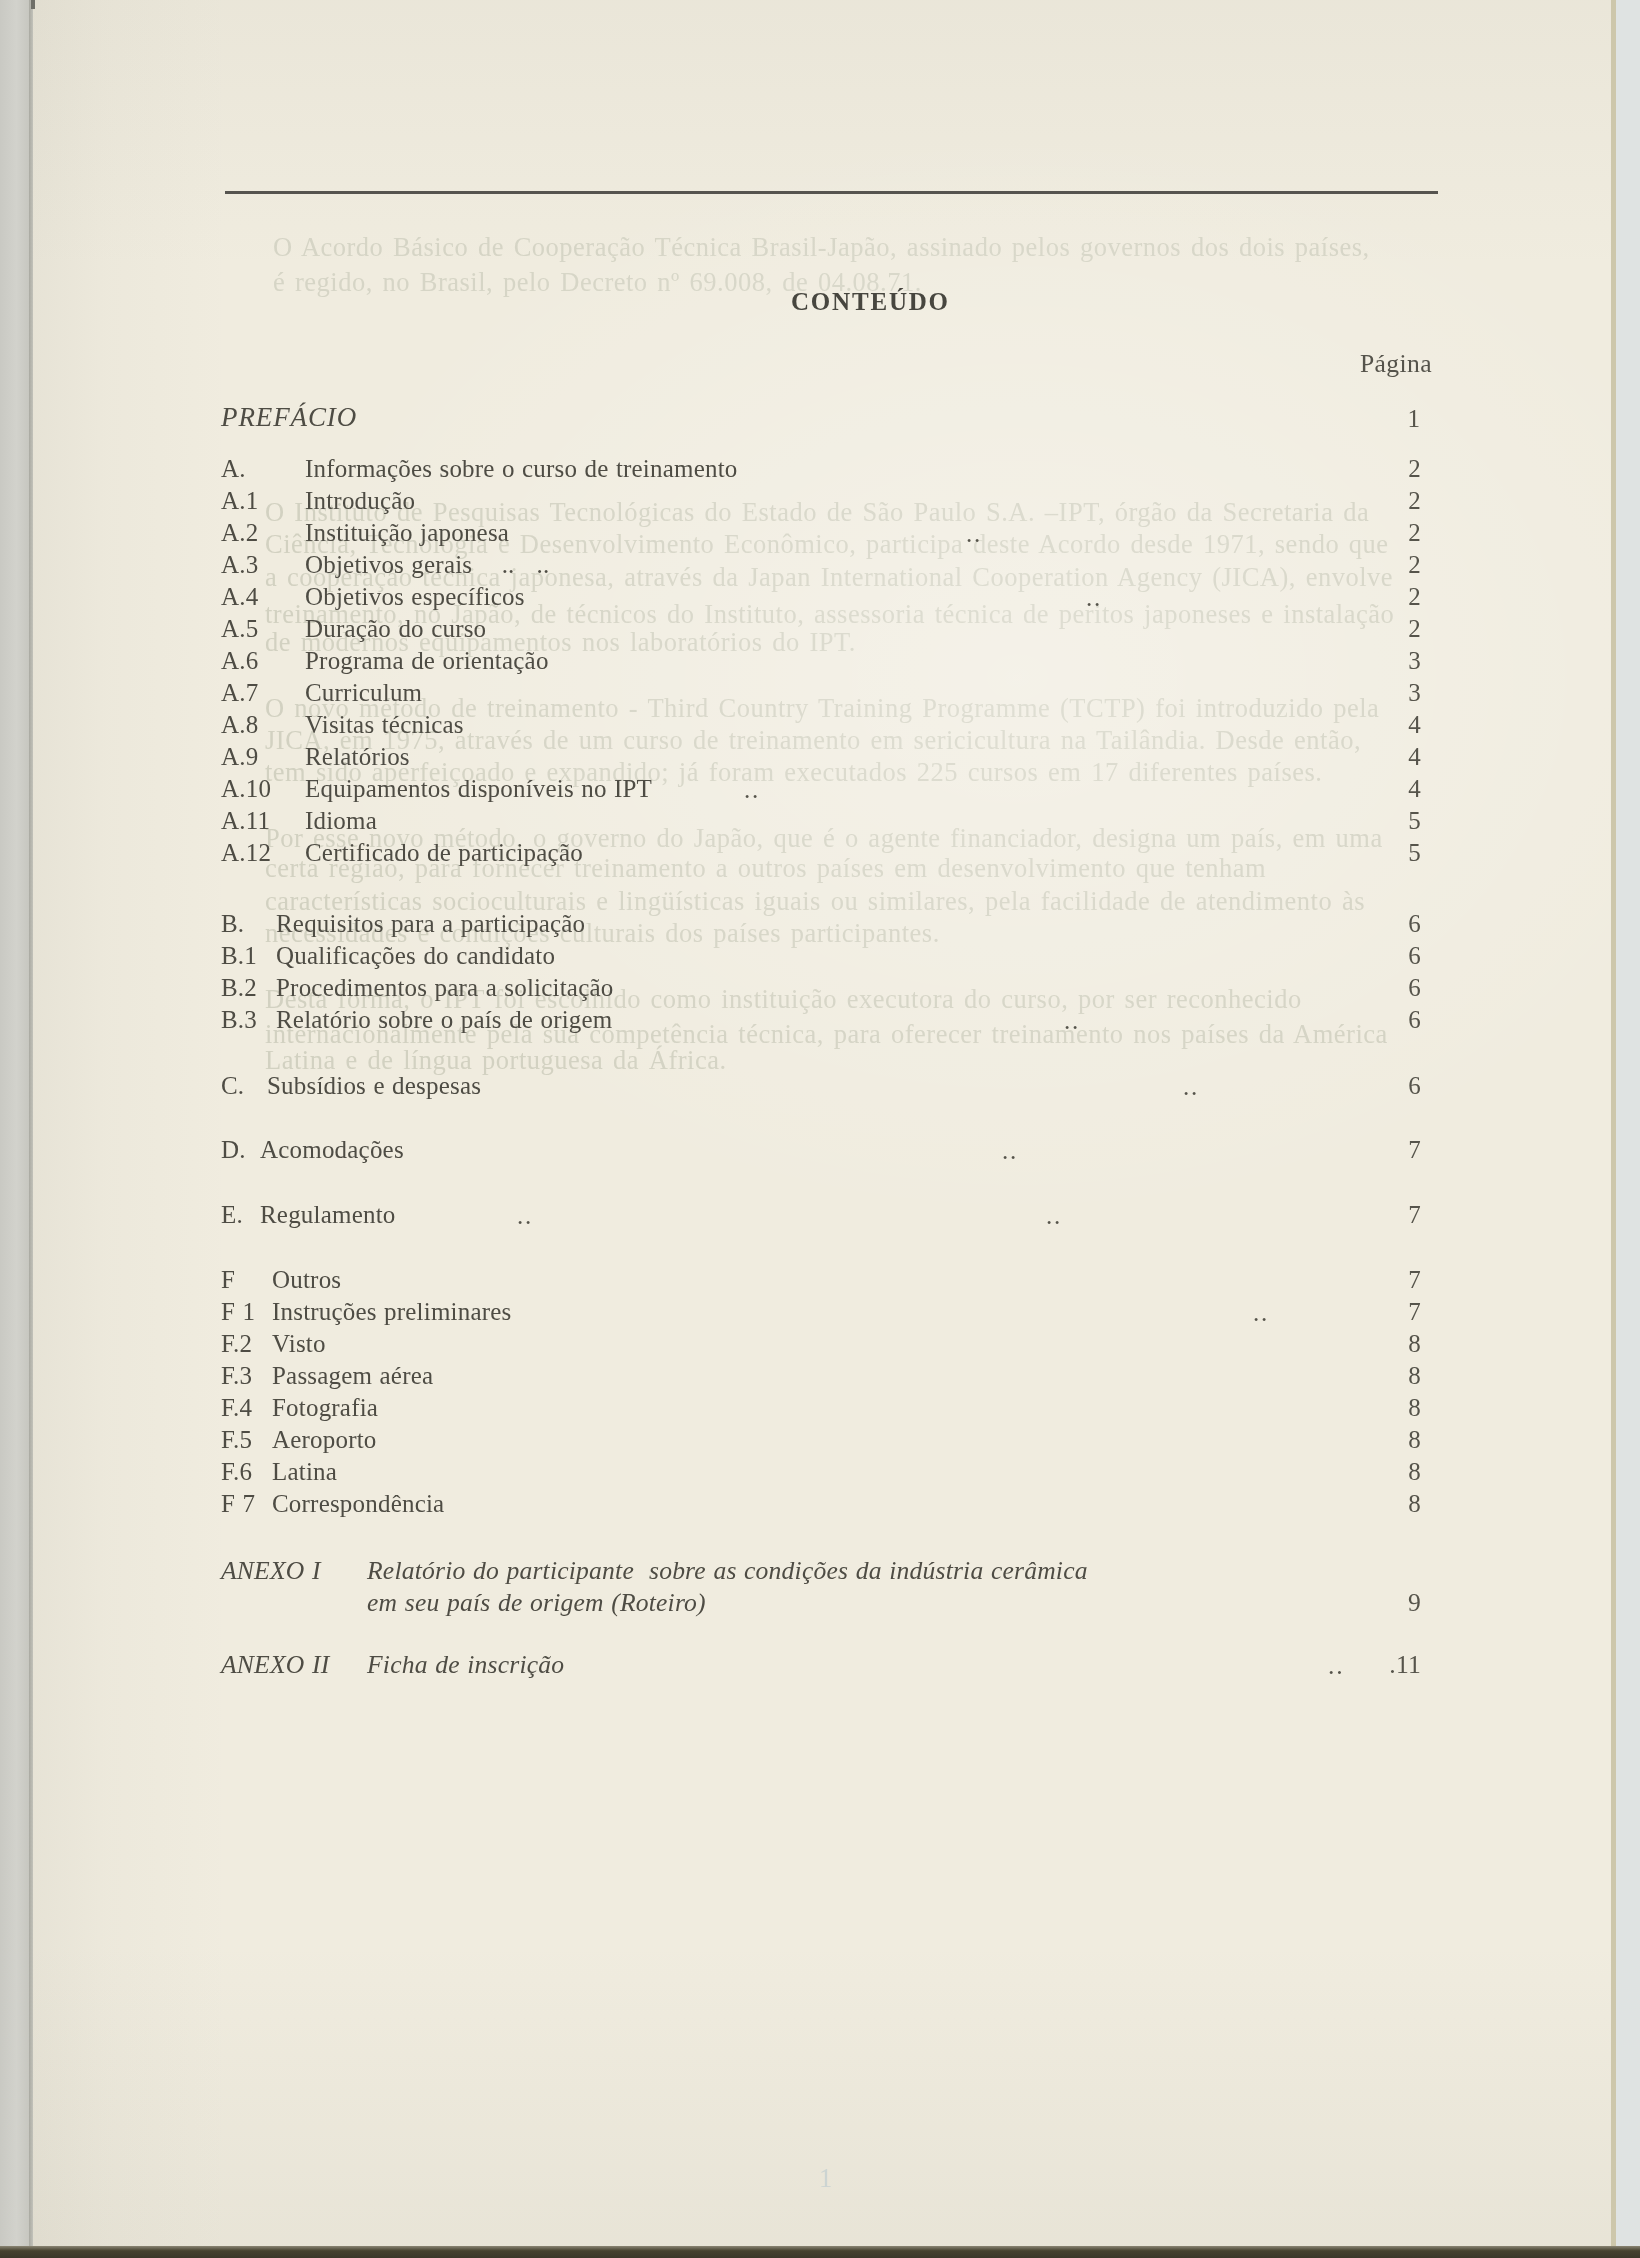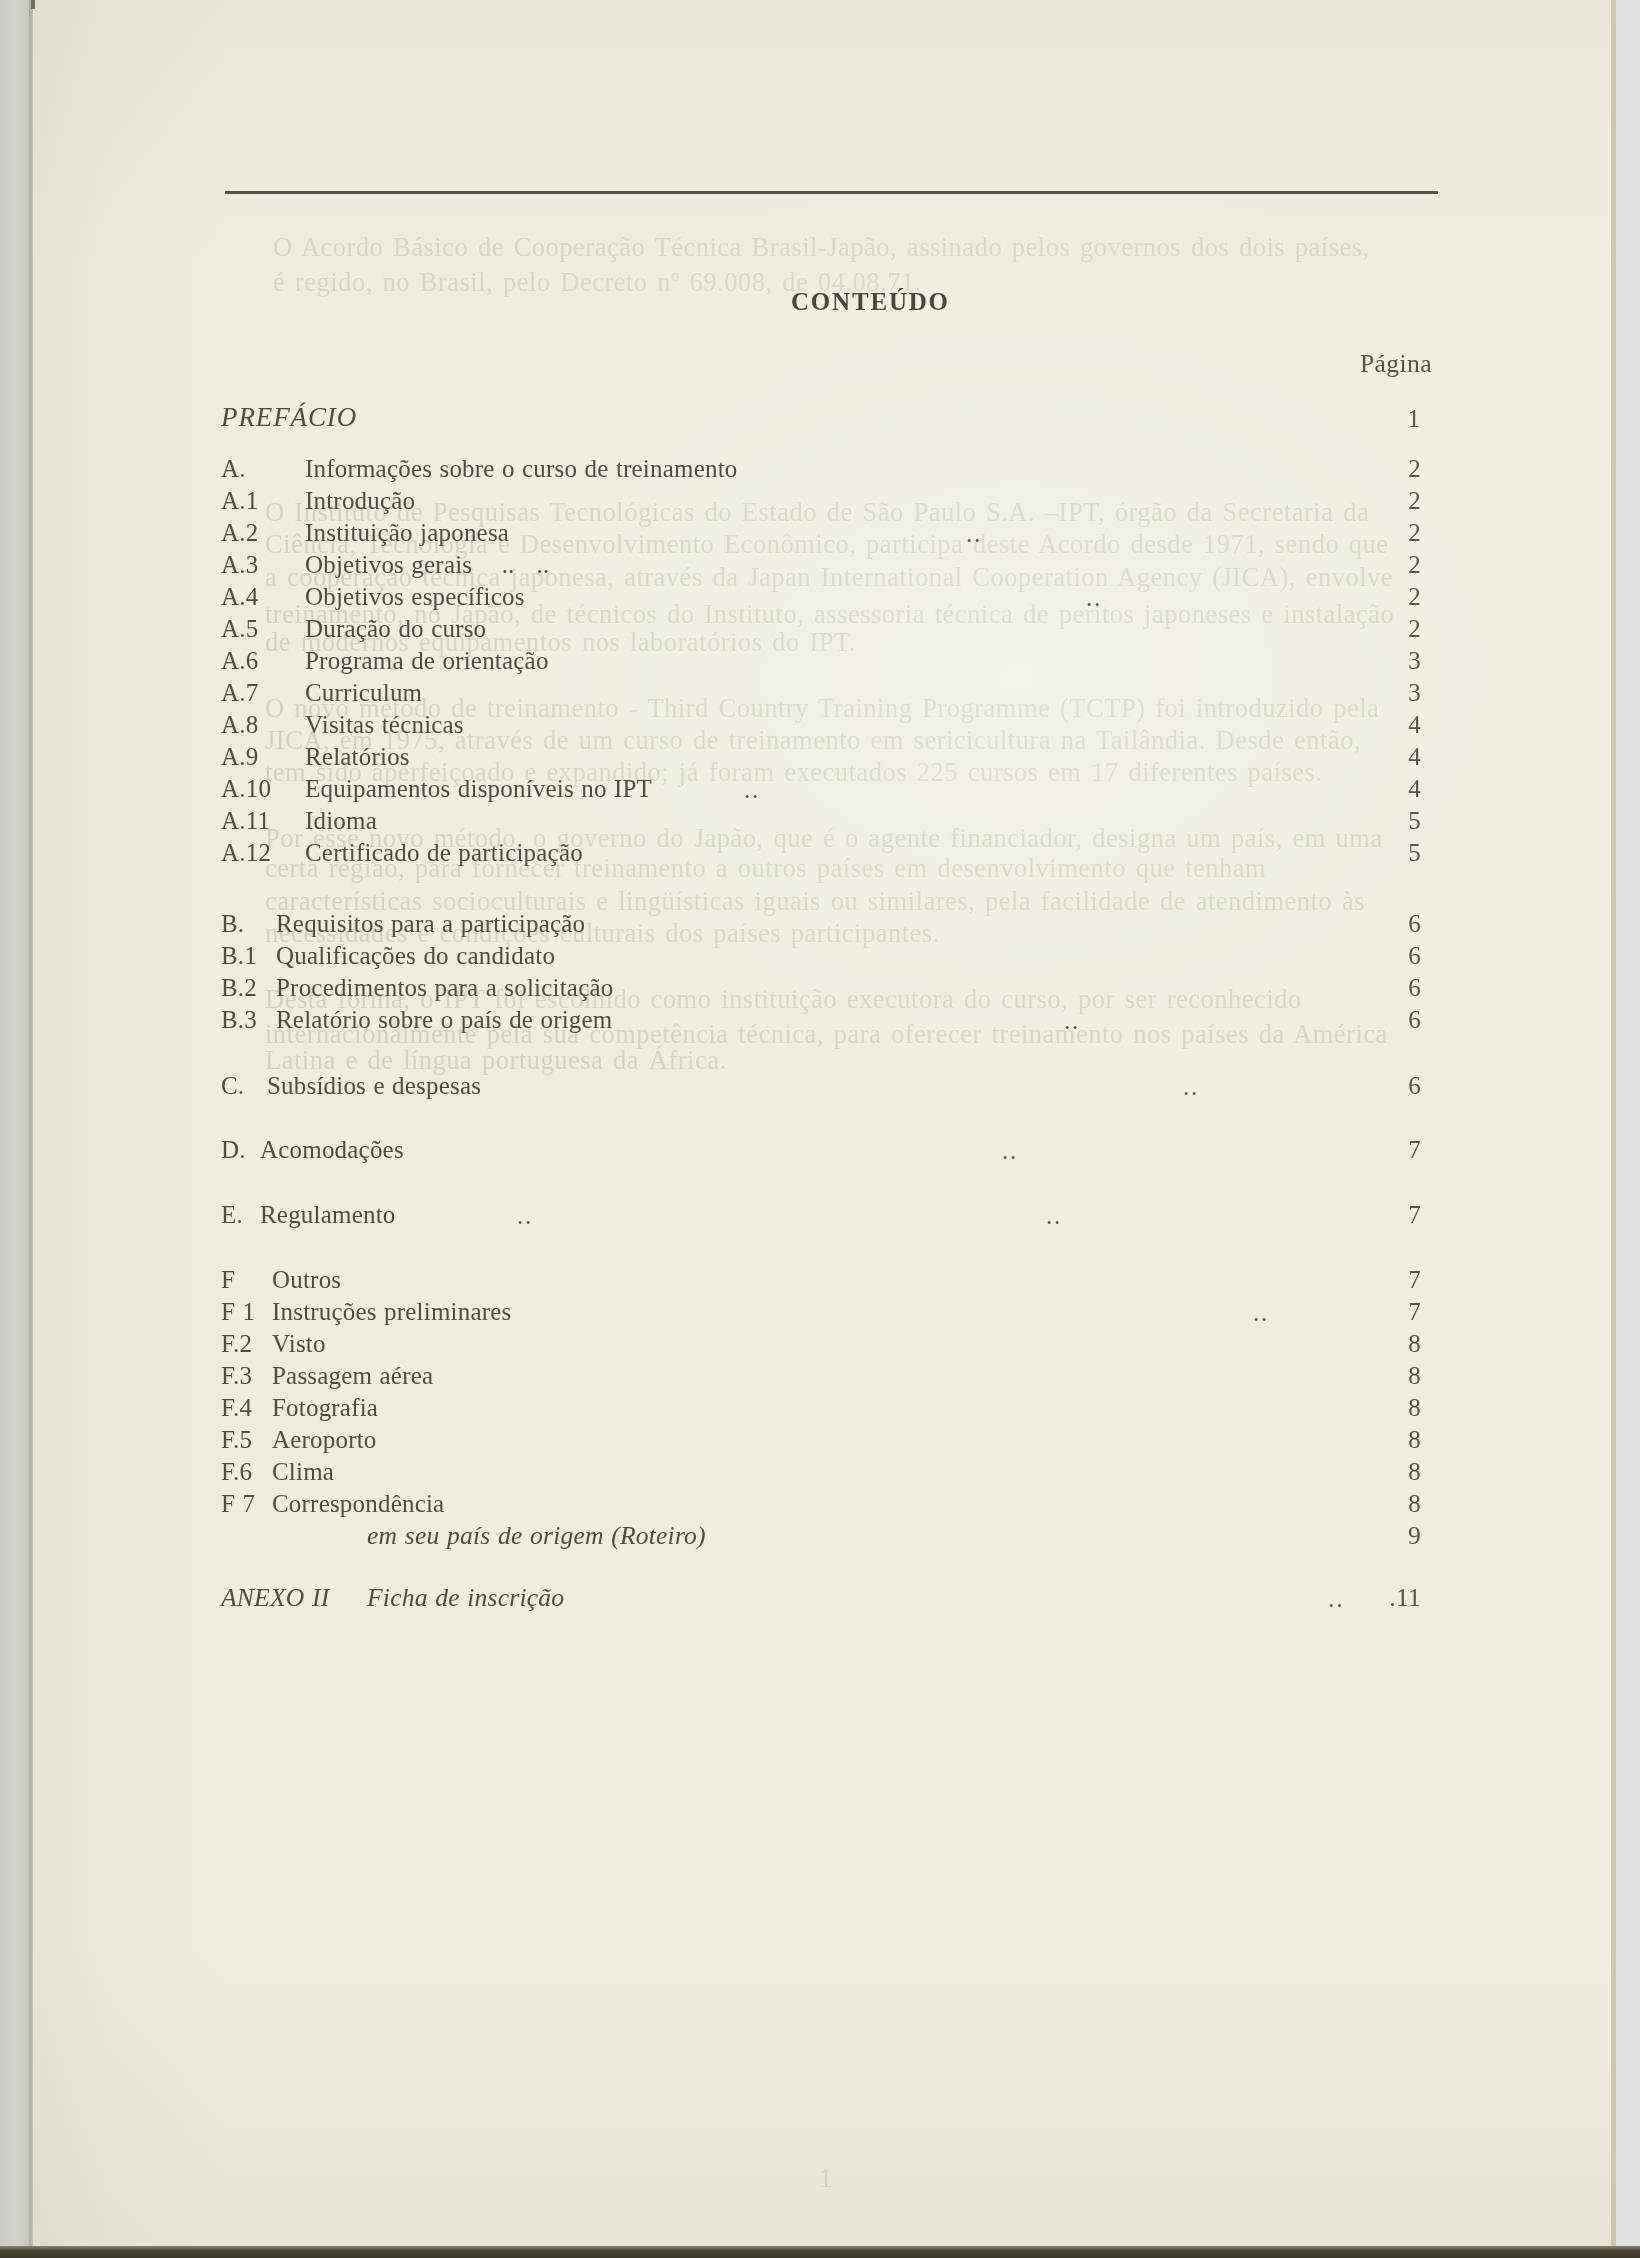--- a/index.html
+++ b/index.html
@@ -237,28 +237,31 @@
     </div>
     <div class="row wF">
       <span class="code">F.4</span><span class="label">Fotografia</span>
       <span class="pg">8</span>
     </div>
     <div class="row wF">
       <span class="code">F.5</span><span class="label">Aeroporto</span>
       <span class="pg">8</span>
     </div>
     <div class="row wF">
-      <span class="code">F.6</span><span class="label">Clima</span>
+      <span class="code">F.6</span><span class="label">Latina</span>
       <span class="pg">8</span>
     </div>
     <div class="row wF">
       <span class="code">F 7</span><span class="label">Correspondência</span>
       <span class="pg">8</span>
     </div>
 
+    <div class="row wAN annex gap-an1">
+      <span class="code">ANEXO I</span><span class="label">Relatório do participante&nbsp; sobre as condições da indústria cerâmica</span>
+    </div>
     <div class="row wAN annex annex2-line">
       <span class="cont">em seu país de origem (Roteiro)</span>
       <span class="pg">9</span>
     </div>
     <div class="row wAN annex gap-an2">
       <span class="code">ANEXO II</span><span class="label">Ficha de inscrição</span>
       <span class="dots" style="left:1107px;font-style:normal;">..</span>
       <span class="pg">.11</span>
     </div>
   </div>

